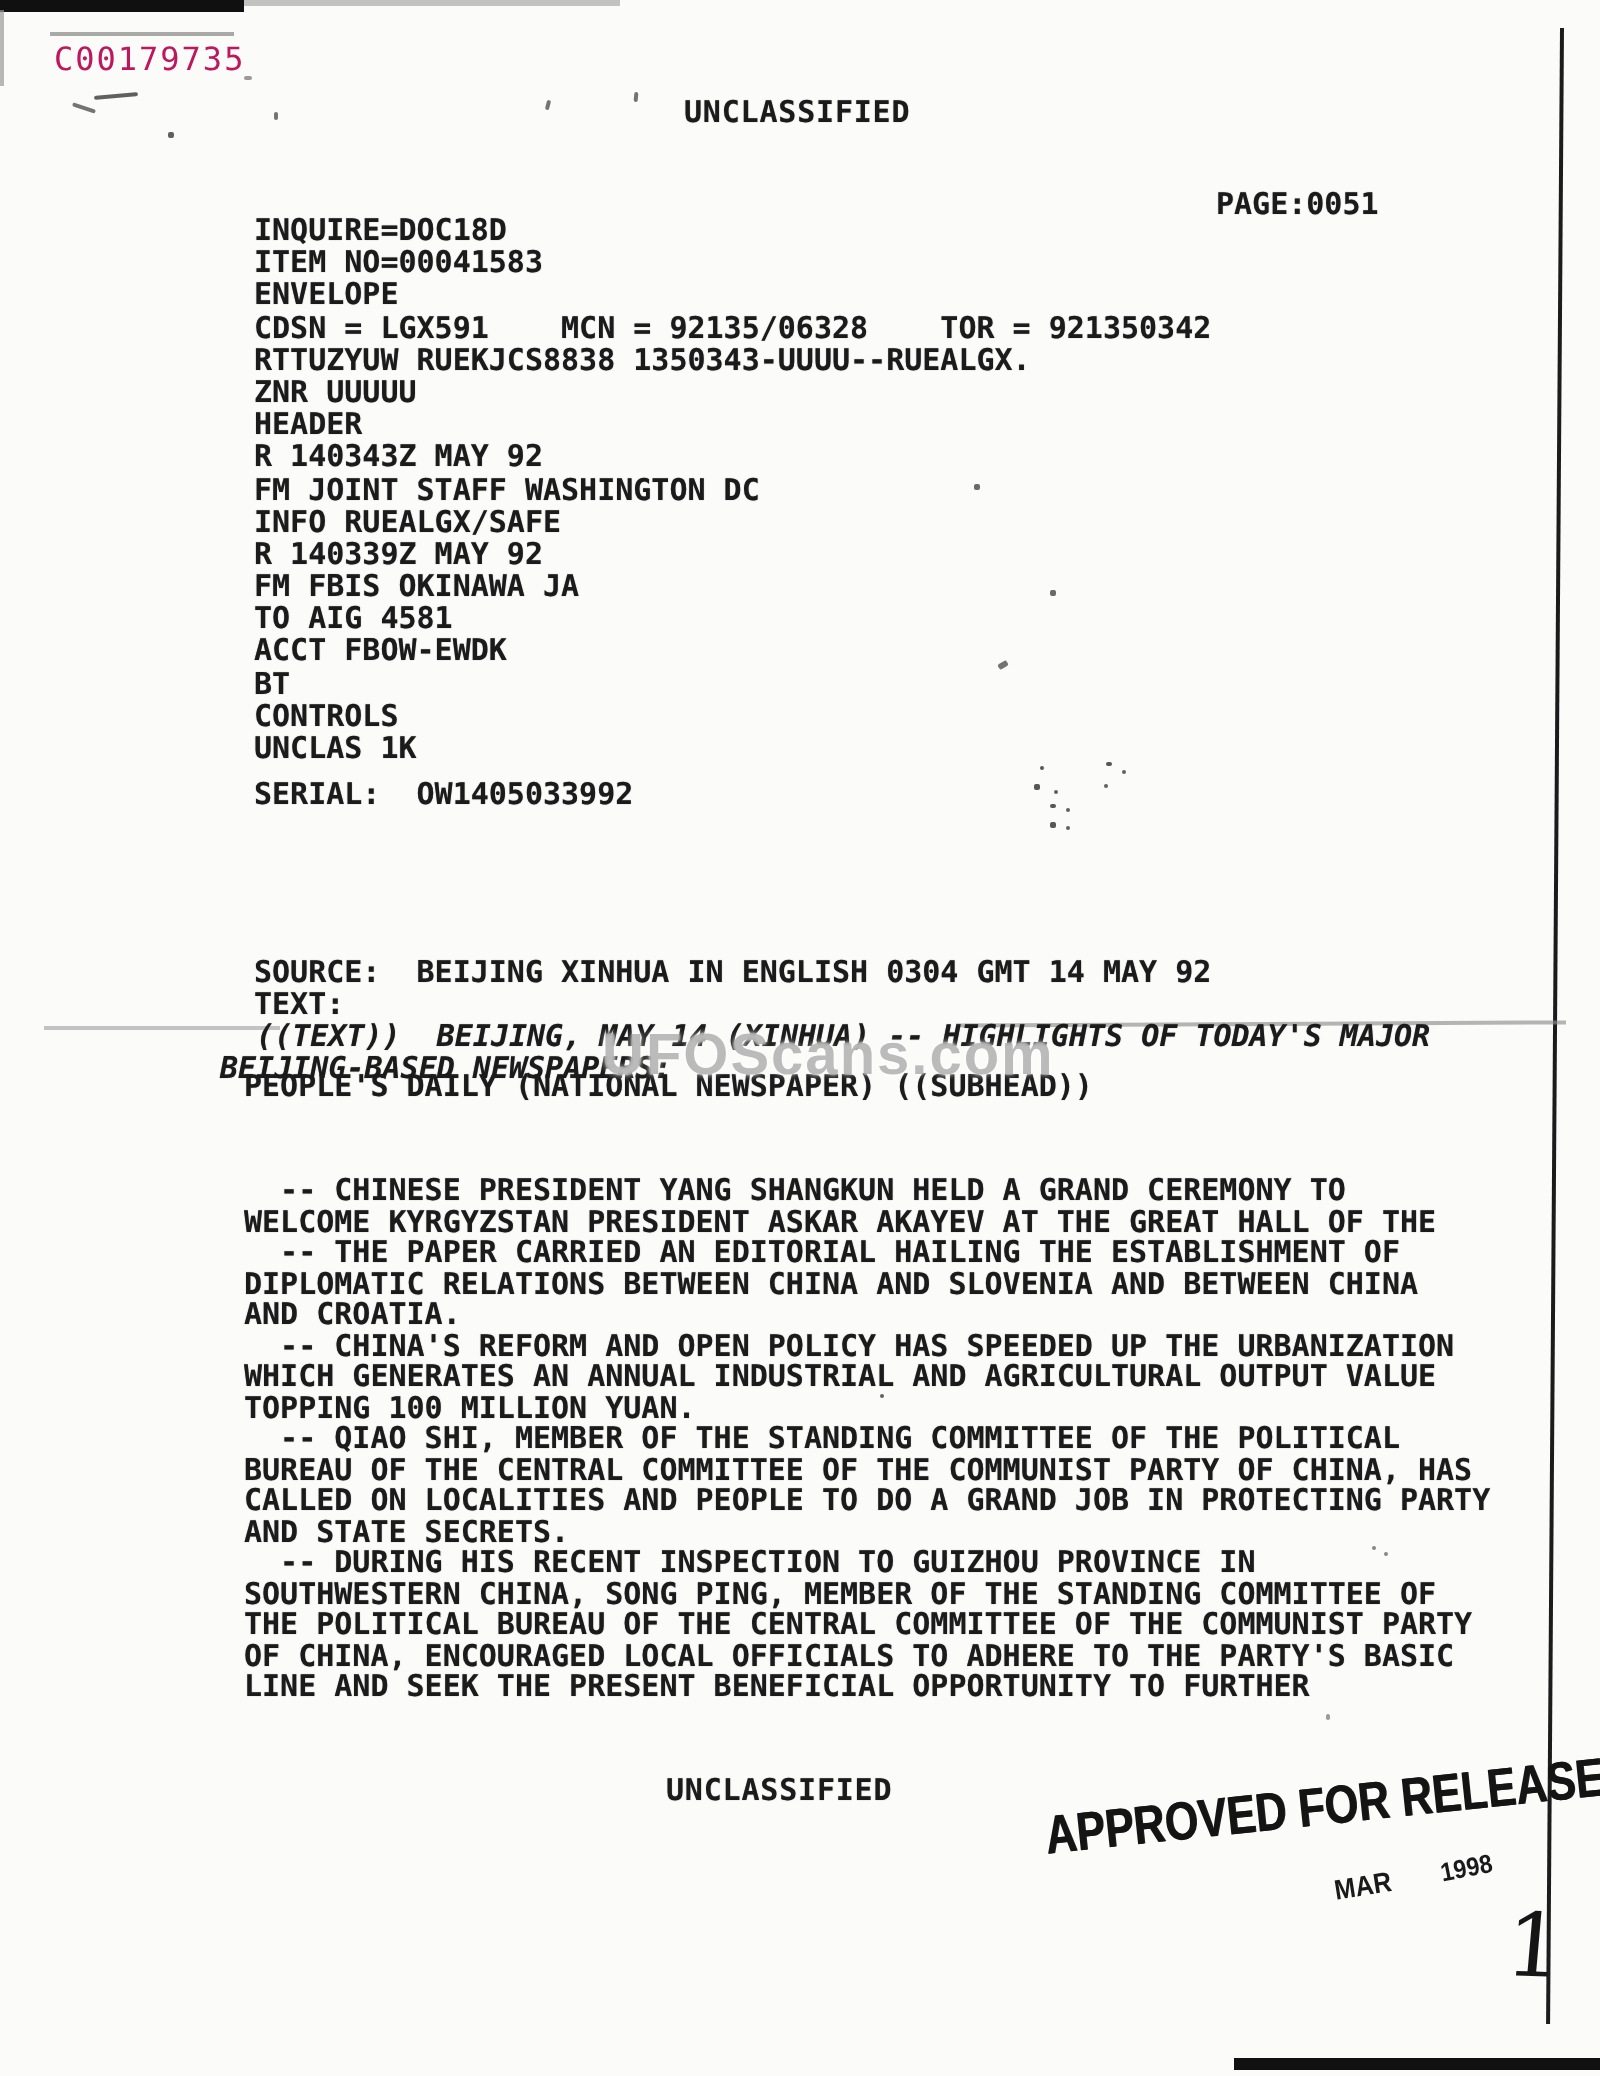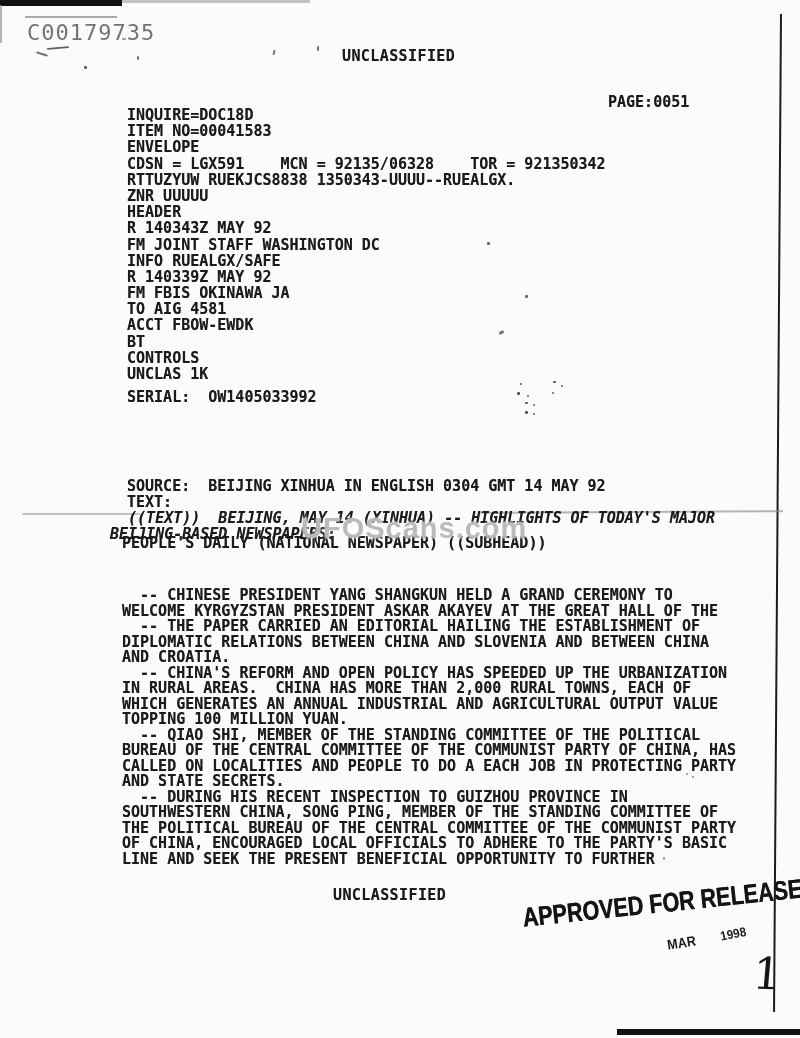--- a/index.html
+++ b/index.html
@@ -13,21 +13,21 @@
     font-family:"DejaVu Sans Mono",monospace;font-weight:700;
     font-size:15px;color:#1b1b1b;
     text-shadow:0 0 .5px rgba(25,25,25,.55);
   }
   .lh162 .tline{line-height:16.2px;height:16.2px;}
   .lh155 .tline{line-height:15.5px;height:15.5px;}
   .tline{white-space:pre;}
   .u{text-decoration-thickness:1.5px;text-underline-offset:2.5px;}
   .scan-id{
     font-family:"DejaVu Sans Mono",monospace;font-weight:400;
-    font-size:22px;letter-spacing:1px;color:#737373;
+    font-size:16px;letter-spacing:1px;color:#be185d;
   }
   .watermark{
     font-family:"Liberation Sans",sans-serif;font-weight:bold;
     font-size:29px;letter-spacing:1px;color:rgba(124,124,124,.52);
     text-shadow:0 0 3px rgba(255,255,255,.95),0 0 1px rgba(255,255,255,.9);
     pointer-events:none;
   }
   .stamp-main{
     font-family:"Liberation Sans",sans-serif;font-weight:bold;
     font-size:27px;color:#141414;white-space:nowrap;
@@ -99,26 +99,25 @@
 
   <div class="abs mono tline" style="left:122px;top:534px;">PEOPLE'S DAILY (NATIONAL NEWSPAPER) ((SUBHEAD))</div>
 
   <div class="abs mono lh155" style="left:122px;top:588px;">
       <div class="tline">  -- CHINESE PRESIDENT YANG SHANGKUN HELD A GRAND CEREMONY TO</div>
       <div class="tline">WELCOME KYRGYZSTAN PRESIDENT ASKAR AKAYEV AT THE GREAT HALL OF THE</div>
       <div class="tline">  -- THE PAPER CARRIED AN EDITORIAL HAILING THE ESTABLISHMENT OF</div>
       <div class="tline">DIPLOMATIC RELATIONS BETWEEN CHINA AND SLOVENIA AND BETWEEN CHINA</div>
       <div class="tline">AND CROATIA.</div>
       <div class="tline">  -- CHINA'S REFORM AND OPEN POLICY HAS SPEEDED UP THE URBANIZATION</div>
-      <div class="tline">IN RURAL AREAS.  CHINA HAS MORE THAN 2,000 RURAL TOWNS, EACH OF</div>
       <div class="tline">WHICH GENERATES AN ANNUAL INDUSTRIAL AND AGRICULTURAL OUTPUT VALUE</div>
       <div class="tline">TOPPING 100 MILLION YUAN.</div>
       <div class="tline">  -- QIAO SHI, MEMBER OF THE STANDING COMMITTEE OF THE POLITICAL</div>
       <div class="tline">BUREAU OF THE CENTRAL COMMITTEE OF THE COMMUNIST PARTY OF CHINA, HAS</div>
-      <div class="tline">CALLED ON LOCALITIES AND PEOPLE TO DO A EACH JOB IN PROTECTING PARTY</div>
+      <div class="tline">CALLED ON LOCALITIES AND PEOPLE TO DO A GRAND JOB IN PROTECTING PARTY</div>
       <div class="tline">AND STATE SECRETS.</div>
       <div class="tline">  -- DURING HIS RECENT INSPECTION TO GUIZHOU PROVINCE IN</div>
       <div class="tline">SOUTHWESTERN CHINA, SONG PING, MEMBER OF THE STANDING COMMITTEE OF</div>
       <div class="tline">THE POLITICAL BUREAU OF THE CENTRAL COMMITTEE OF THE COMMUNIST PARTY</div>
       <div class="tline">OF CHINA, ENCOURAGED LOCAL OFFICIALS TO ADHERE TO THE PARTY'S BASIC</div>
       <div class="tline">LINE AND SEEK THE PRESENT BENEFICIAL OPPORTUNITY TO FURTHER</div>
     </div>
 
   <div class="abs watermark" style="left:301px;top:512px;">UFOScans.com</div>
 

